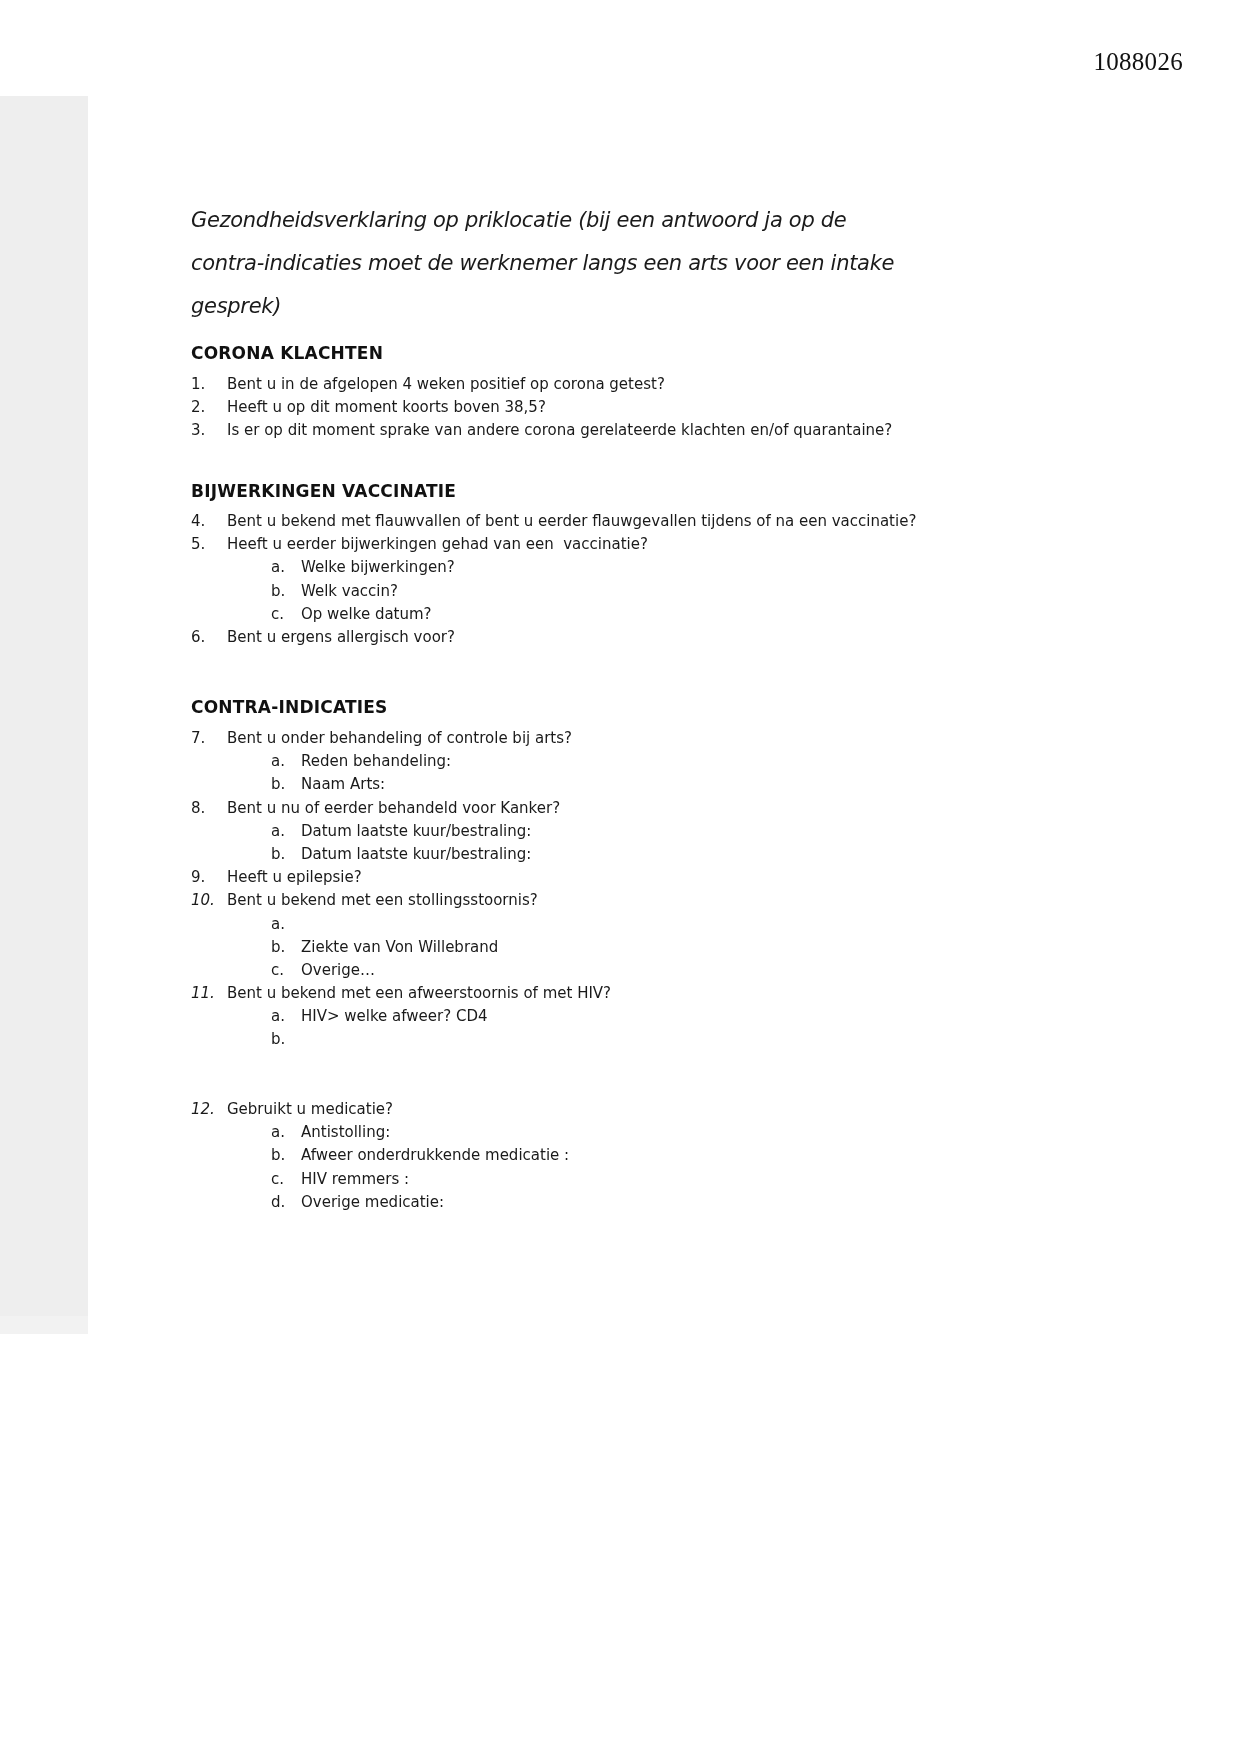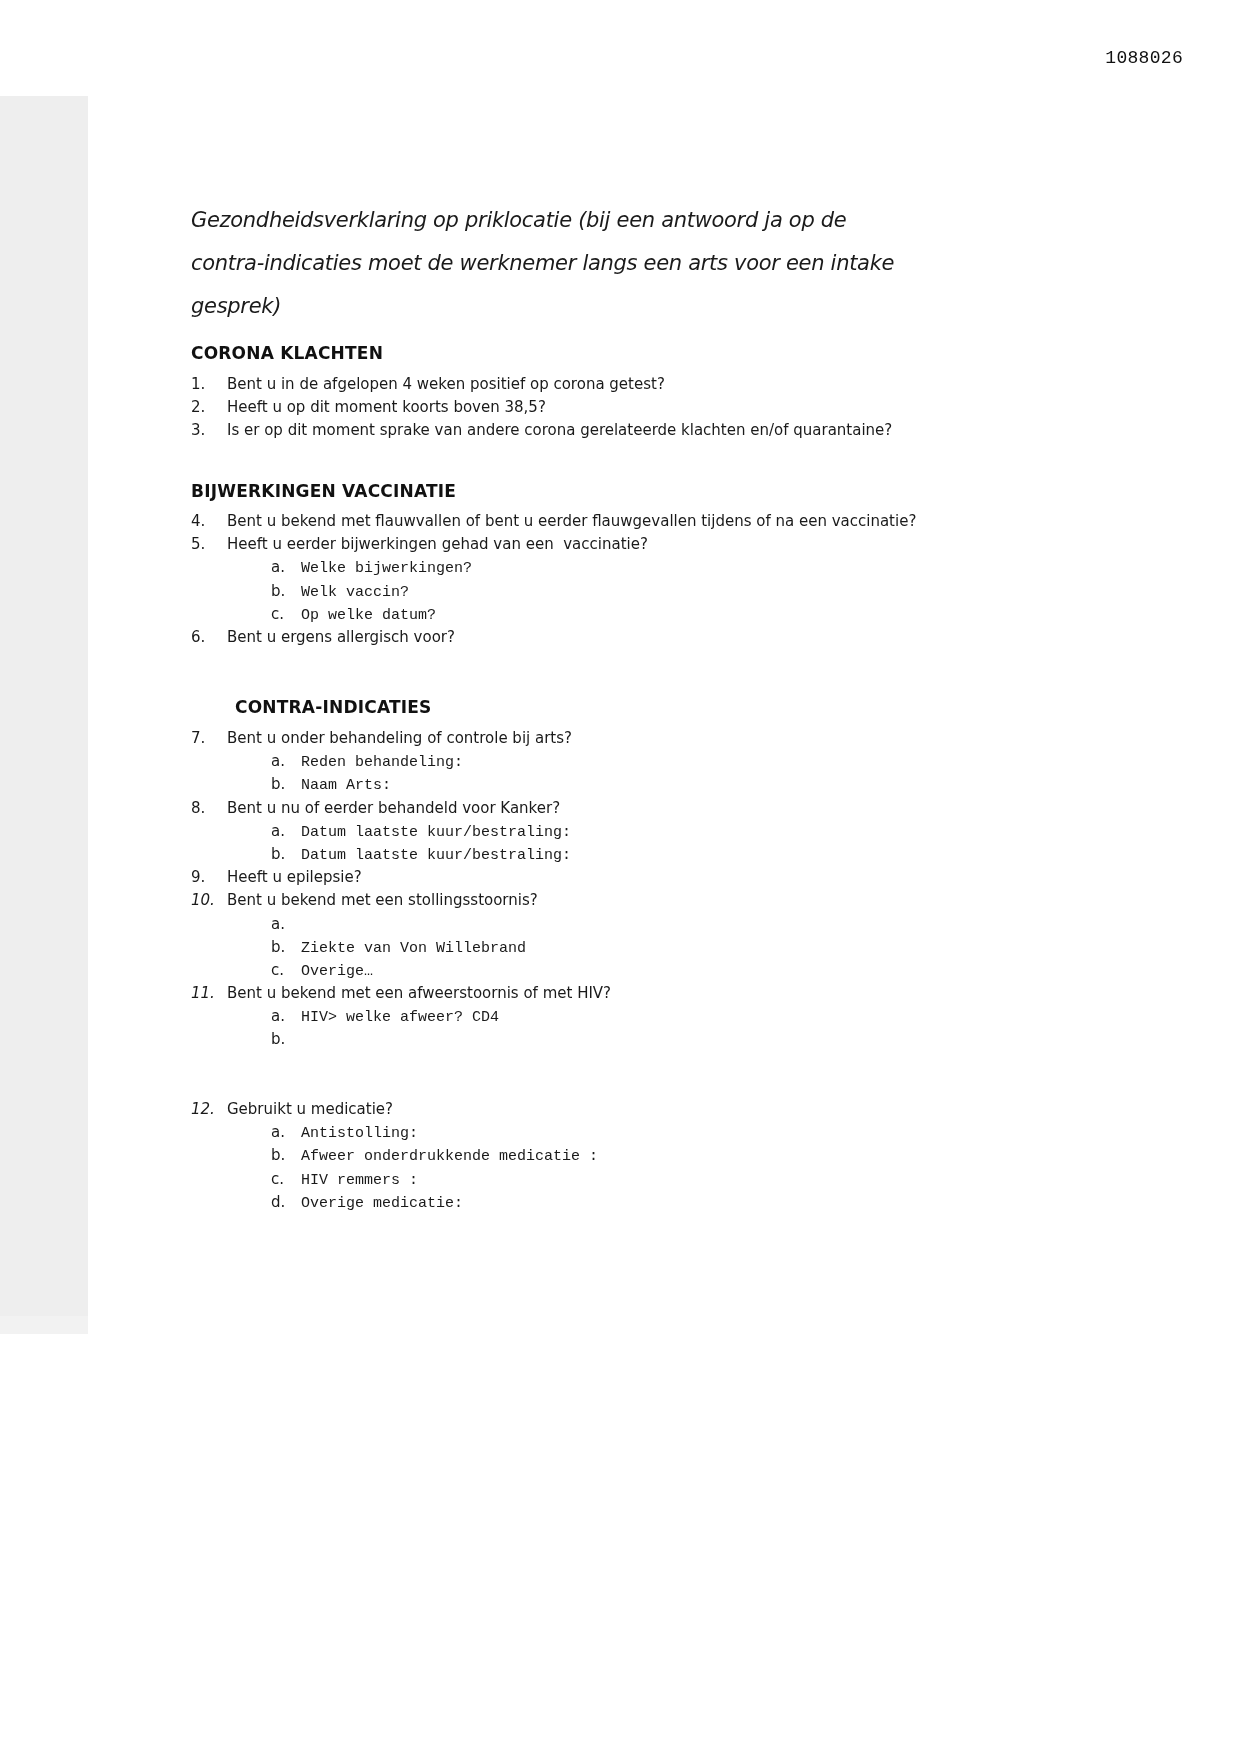--- a/index.html
+++ b/index.html
@@ -40,24 +40,24 @@
   .content {
     position: absolute;
     left: 0; top: 0;
     width: 1241px; height: 1754px;
   }
 
   .doc-id {
     position: absolute;
     right: 58px;
     top: 48px;
-    font-size: 18px;
+    font-size: 25px;
     letter-spacing: 0.3px;
     color: #111111;
-    font-family: Liberation Mono, monospace;
+    font-family: Liberation Serif, serif;
   }
 
   .title {
     position: absolute;
     left: 191px;
     top: 185px;
     width: 730px;
     font-size: 21px;
     line-height: 43px;
     font-weight: 400;
@@ -71,21 +71,21 @@
     position: absolute;
     left: 191px;
     font-size: 17px;
     font-weight: 700;
     letter-spacing: 0.2px;
     color: #111111;
     font-family: "DejaVu Sans", sans-serif;
   }
   .sec-corona   { top: 343px; }
   .sec-bijw     { top: 481px; }
-  .sec-contra   { top: 697px; margin-left: 44px; }
+  .sec-contra   { top: 697px; }
 
   .qlist {
     position: absolute;
     left: 191px;
     width: 900px;
   }
   .ql-corona { top: 375px; }
   .ql-bijw   { top: 512px; }
   .ql-contra { top: 729px; }
   .ql-med    { top: 1100px; }
@@ -118,21 +118,21 @@
     font-size: 15px;
     color: #1a1a1a;
     padding-left: 80px;
     font-family: "DejaVu Sans", sans-serif;
     white-space: pre;
   }
   .sub-num {
     width: 30px;
     flex: 0 0 30px;
   }
-  .sub-text { flex: 1 1 auto; font-family: Liberation Mono, monospace; }
+  .sub-text { flex: 1 1 auto; }
 </style>
 </head>
 <body>
 
 <div class="scan-shade-left"></div>
 <div class="scan-shade-bottom"></div>
 <div class="page-white"></div>
 
 <div class="content">
 

